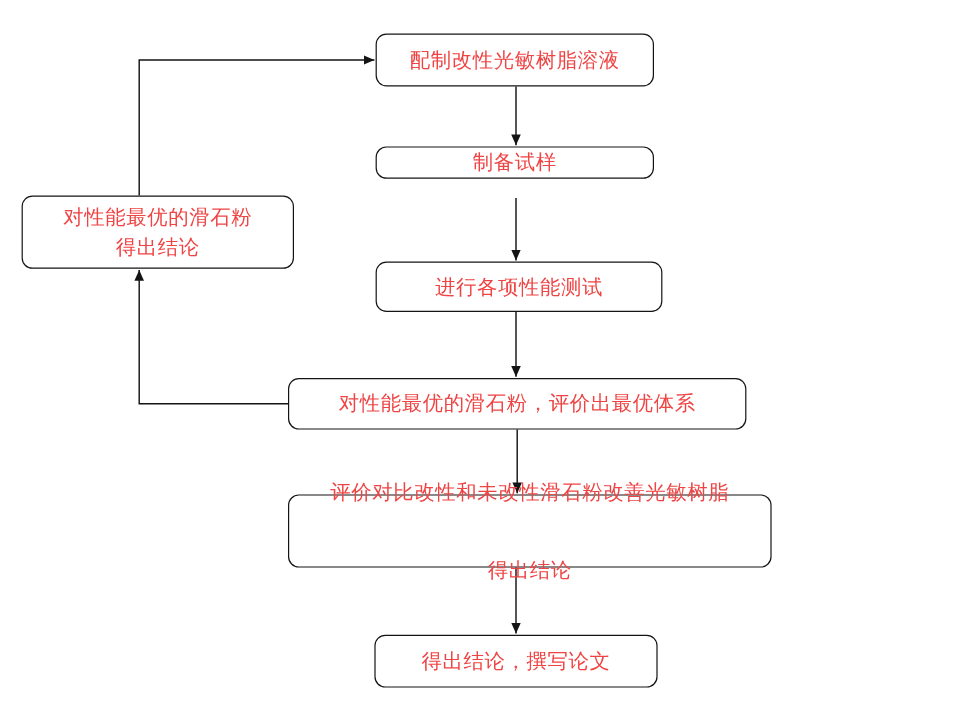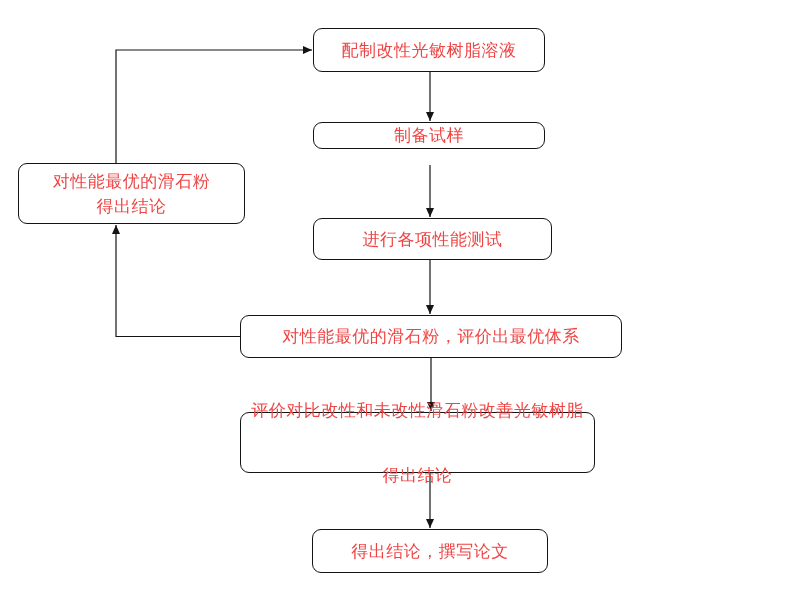--- a/index.html
+++ b/index.html
@@ -36,21 +36,21 @@
     font-size: 17px;
     line-height: 25px;
     letter-spacing: 0.5px;
     color: #ef4444;
   }
   .node span { display: block; white-space: nowrap; }
   .n1 { left: 313px; top:  28px; width: 232px; height: 44px; }
   .n2 { left: 313px; top: 122px; width: 232px; height: 27px; }
   .n3 { left: 313px; top: 218px; width: 239px; height: 42px; }
   .n4 { left: 240px; top: 315px; width: 382px; height: 43px; }
-  .n5 { left: 240px; top: 412px; width: 355px; height: 61px; gap: 40px; }
+  .n5 { left: 240px; top: 412px; width: 403px; height: 61px; gap: 40px; }
   .n6 { left: 312px; top: 529px; width: 236px; height: 44px; }
   .n7 { left:  18px; top: 163px; width: 227px; height: 61px; }
 </style>
 </head>
 <body>
 
 <div class="canvas">
 
   <svg class="edges" width="812" height="595" viewBox="0 0 812 595">
     <defs>

